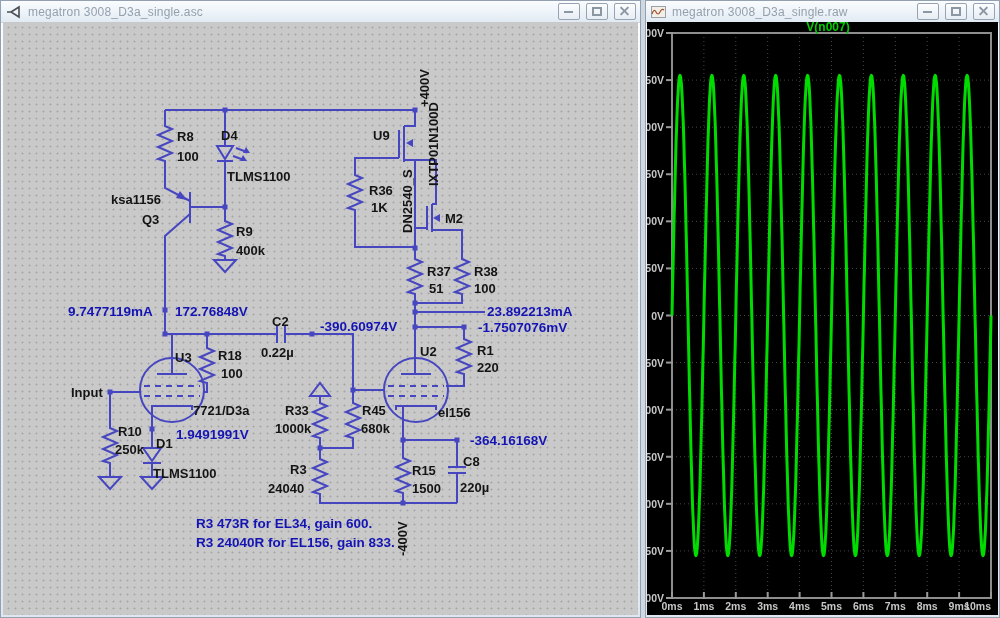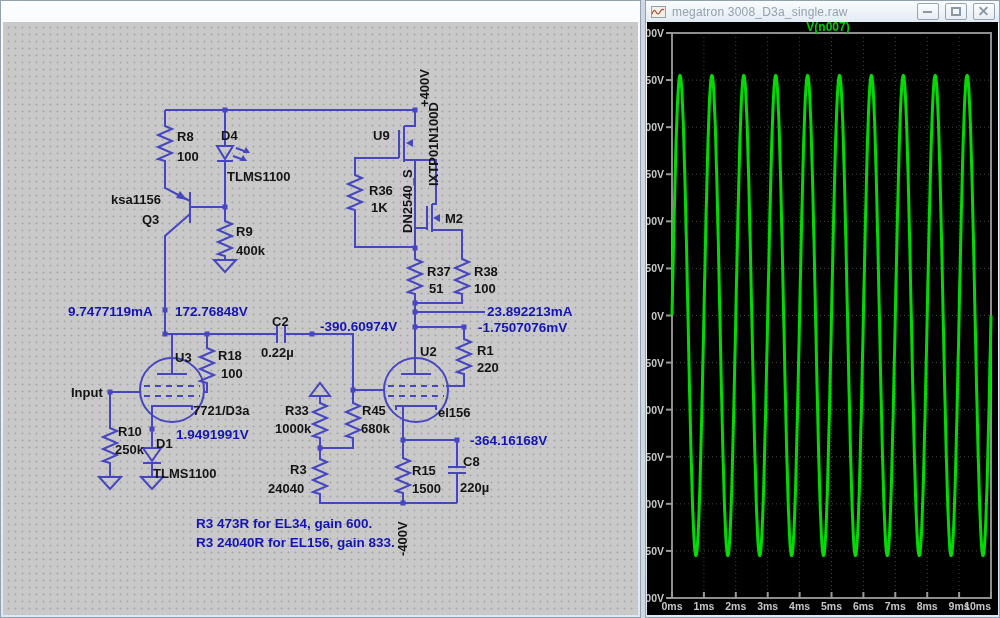--- a/index.html
+++ b/index.html
@@ -37,20 +37,35 @@
   .ptick{stroke:#9a9a9a;stroke-width:2;}
   .pgrid{stroke:#464646;stroke-width:1;stroke-dasharray:1 3;}
   .ylab,.xlab{font:bold 10.5px "Liberation Sans",sans-serif;fill:#c6c6c6;}
   .trace{stroke:var(--trace,#00dc00);stroke-width:3;fill:none;stroke-linejoin:round;}
   .trace-title{font:bold 12px "Liberation Sans",sans-serif;fill:#00cf00;text-anchor:middle;}
 </style>
 </head>
 <body>
 
 <div class="window" id="win-left">
+  <div class="titlebar">
+    <svg class="wicon" width="16" height="16">
+      <path d="M1,8 H5 M5,8 L13,3 L13,13 Z" fill="none" stroke="#4a4f55" stroke-width="1.6"></path>
+    </svg>
+    <span class="title">megatron 3008_D3a_single.asc</span>
+    <span class="btns">
+      <span class="wbtn">
+          <span class="min"></span>
+        </span>
+      <span class="wbtn">
+          <span class="rest"></span>
+        </span>
+      <span class="wbtn close"></span>
+    </span>
+  </div>
   <div class="client" id="schematic-client">
     <svg width="634" height="592" viewBox="3 22 634 592">
       <defs>
         <path id="res" d="M0,0 L0,3 L7,6 L-7,12 L7,18 L-7,24 L7,30 L-7,36 L0,38 L0,40"></path>
         <path id="gnd" d="M-11,0 H11 L0,12 Z"></path>
         <g id="tube">
           <circle r="32"></circle>
           <path d="M-15,-16 H15"></path>
           <path class="dash" d="M-28,-4 H28 M-28,6 H28"></path>
           <path d="M-20,20 V16 H20 V20"></path>

